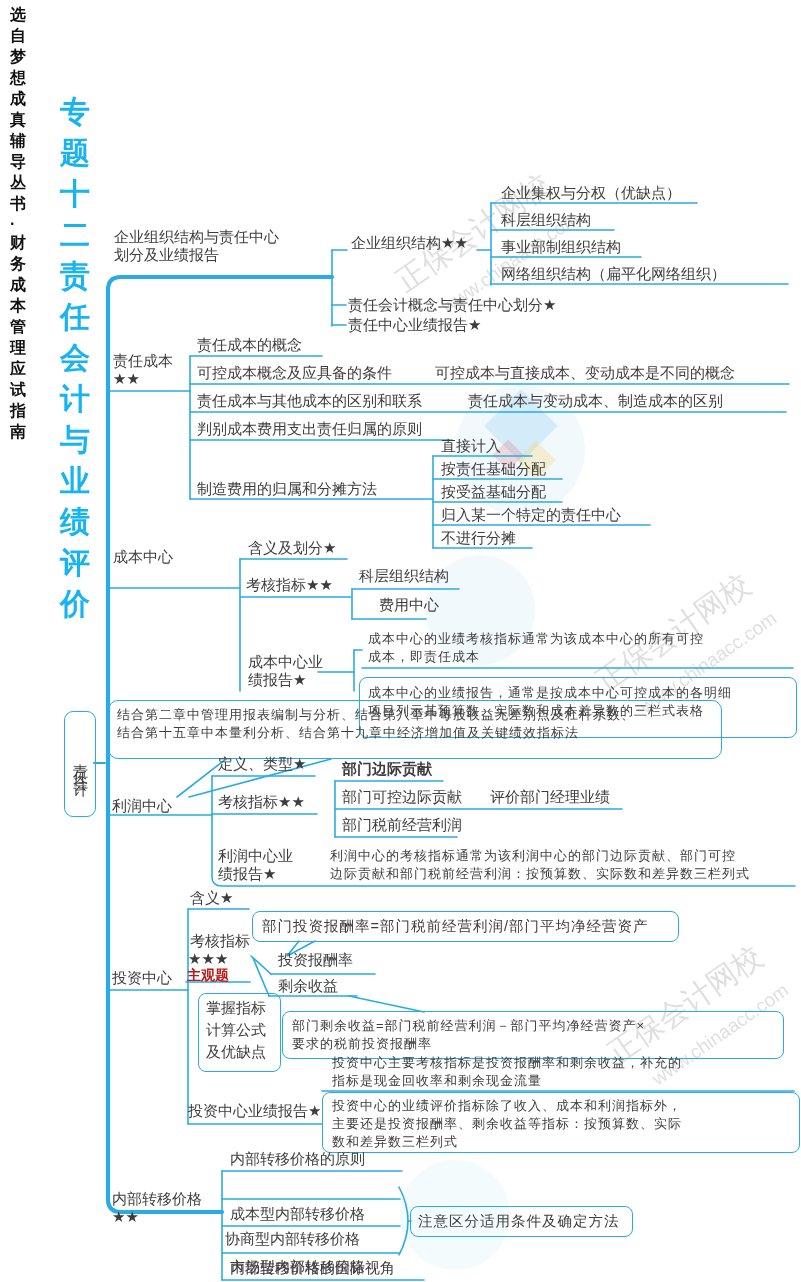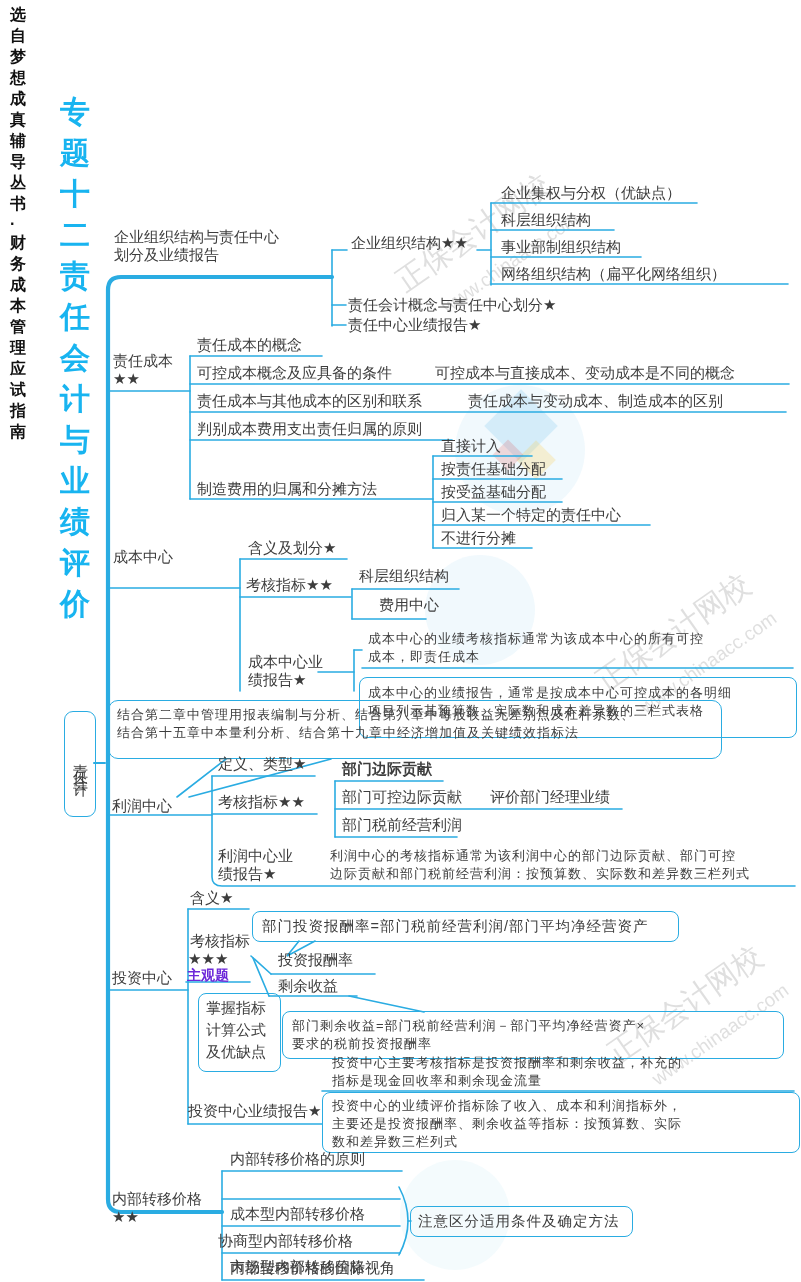--- a/index.html
+++ b/index.html
@@ -8,21 +8,21 @@
   .t{position:absolute;font-size:15px;line-height:18px;white-space:nowrap;color:#3d3d3d;}
   .p{position:absolute;font-size:13px;line-height:18px;letter-spacing:1px;white-space:nowrap;color:#3d3d3d;}
   .box{position:absolute;border:1.6px solid #2aace2;border-radius:8px;background:transparent;}
   .hdr{position:absolute;left:10px;top:5px;font-size:16px;font-weight:bold;color:#111;}
   .title{position:absolute;left:0;top:92px;width:100%;text-align:center;padding-left:60px;box-sizing:border-box;
          font-size:30px;font-weight:bold;letter-spacing:4px;color:#18b4f0;}
   .root{position:absolute;left:64px;top:711px;width:30px;height:104px;border:1.6px solid #2aace2;
         border-radius:9px;display:flex;align-items:center;justify-content:center;}
   .root span{writing-mode:vertical-rl;font-size:15px;letter-spacing:6px;color:#3d3d3d;}
   svg.lines{position:absolute;left:0;top:0;z-index:0;}
-  .red{color:#6d28d9;font-weight:bold;}
+  .red{color:#b91c1c;font-weight:bold;}
   .wm{position:absolute;color:rgba(150,150,150,0.30);transform:rotate(-35deg);transform-origin:left top;
       white-space:nowrap;pointer-events:none;z-index:0;}
   .wmc{position:absolute;border-radius:50%;pointer-events:none;z-index:0;}
   .lgsq{position:absolute;pointer-events:none;z-index:0;transform:rotate(45deg);}
   .txtlayer{position:absolute;left:0;top:0;z-index:2;}
 </style>
 </head>
 <body>
 
 <div id="canvas">
@@ -210,19 +210,19 @@
     <div class="box" style="left:322px;top:1092px;width:476px;height:59px;"></div>
     <div class="p" style="left:332px;top:1097px;">投资中心的业绩评价指标除了收入、成本和利润指标外，</div>
     <div class="p" style="left:332px;top:1115px;">主要还是投资报酬率、剩余收益等指标：按预算数、实际</div>
     <div class="p" style="left:332px;top:1133px;">数和差异数三栏列式</div>
 
     <div class="t" style="left:112px;top:1190px;">内部转移价格</div>
     <div class="t" style="left:112px;top:1208px;">★★</div>
     <div class="t" style="left:230px;top:1150px;">内部转移价格的原则</div>
     <div class="t" style="left:230px;top:1218px;margin-top:40px;">市场型内部转移价格</div>
     <div class="t" style="left:230px;top:1205px;">成本型内部转移价格</div>
-    <div class="t" style="left:218px;top:1232px;">协商型内部转移价格</div>
+    <div class="t" style="left:225px;top:1232px;font-family:Liberation Mono, monospace;">协商型内部转移价格</div>
     <div class="t" style="left:230px;top:1259px;">内部转移价格的国际视角</div>
     <div class="box" style="left:410px;top:1206px;width:221px;height:29px;"></div>
     <div class="p" style="left:418px;top:1212px;font-size:14.5px;">注意区分适用条件及确定方法</div>
 
   </div>
 </div>
 
 </body></html>

